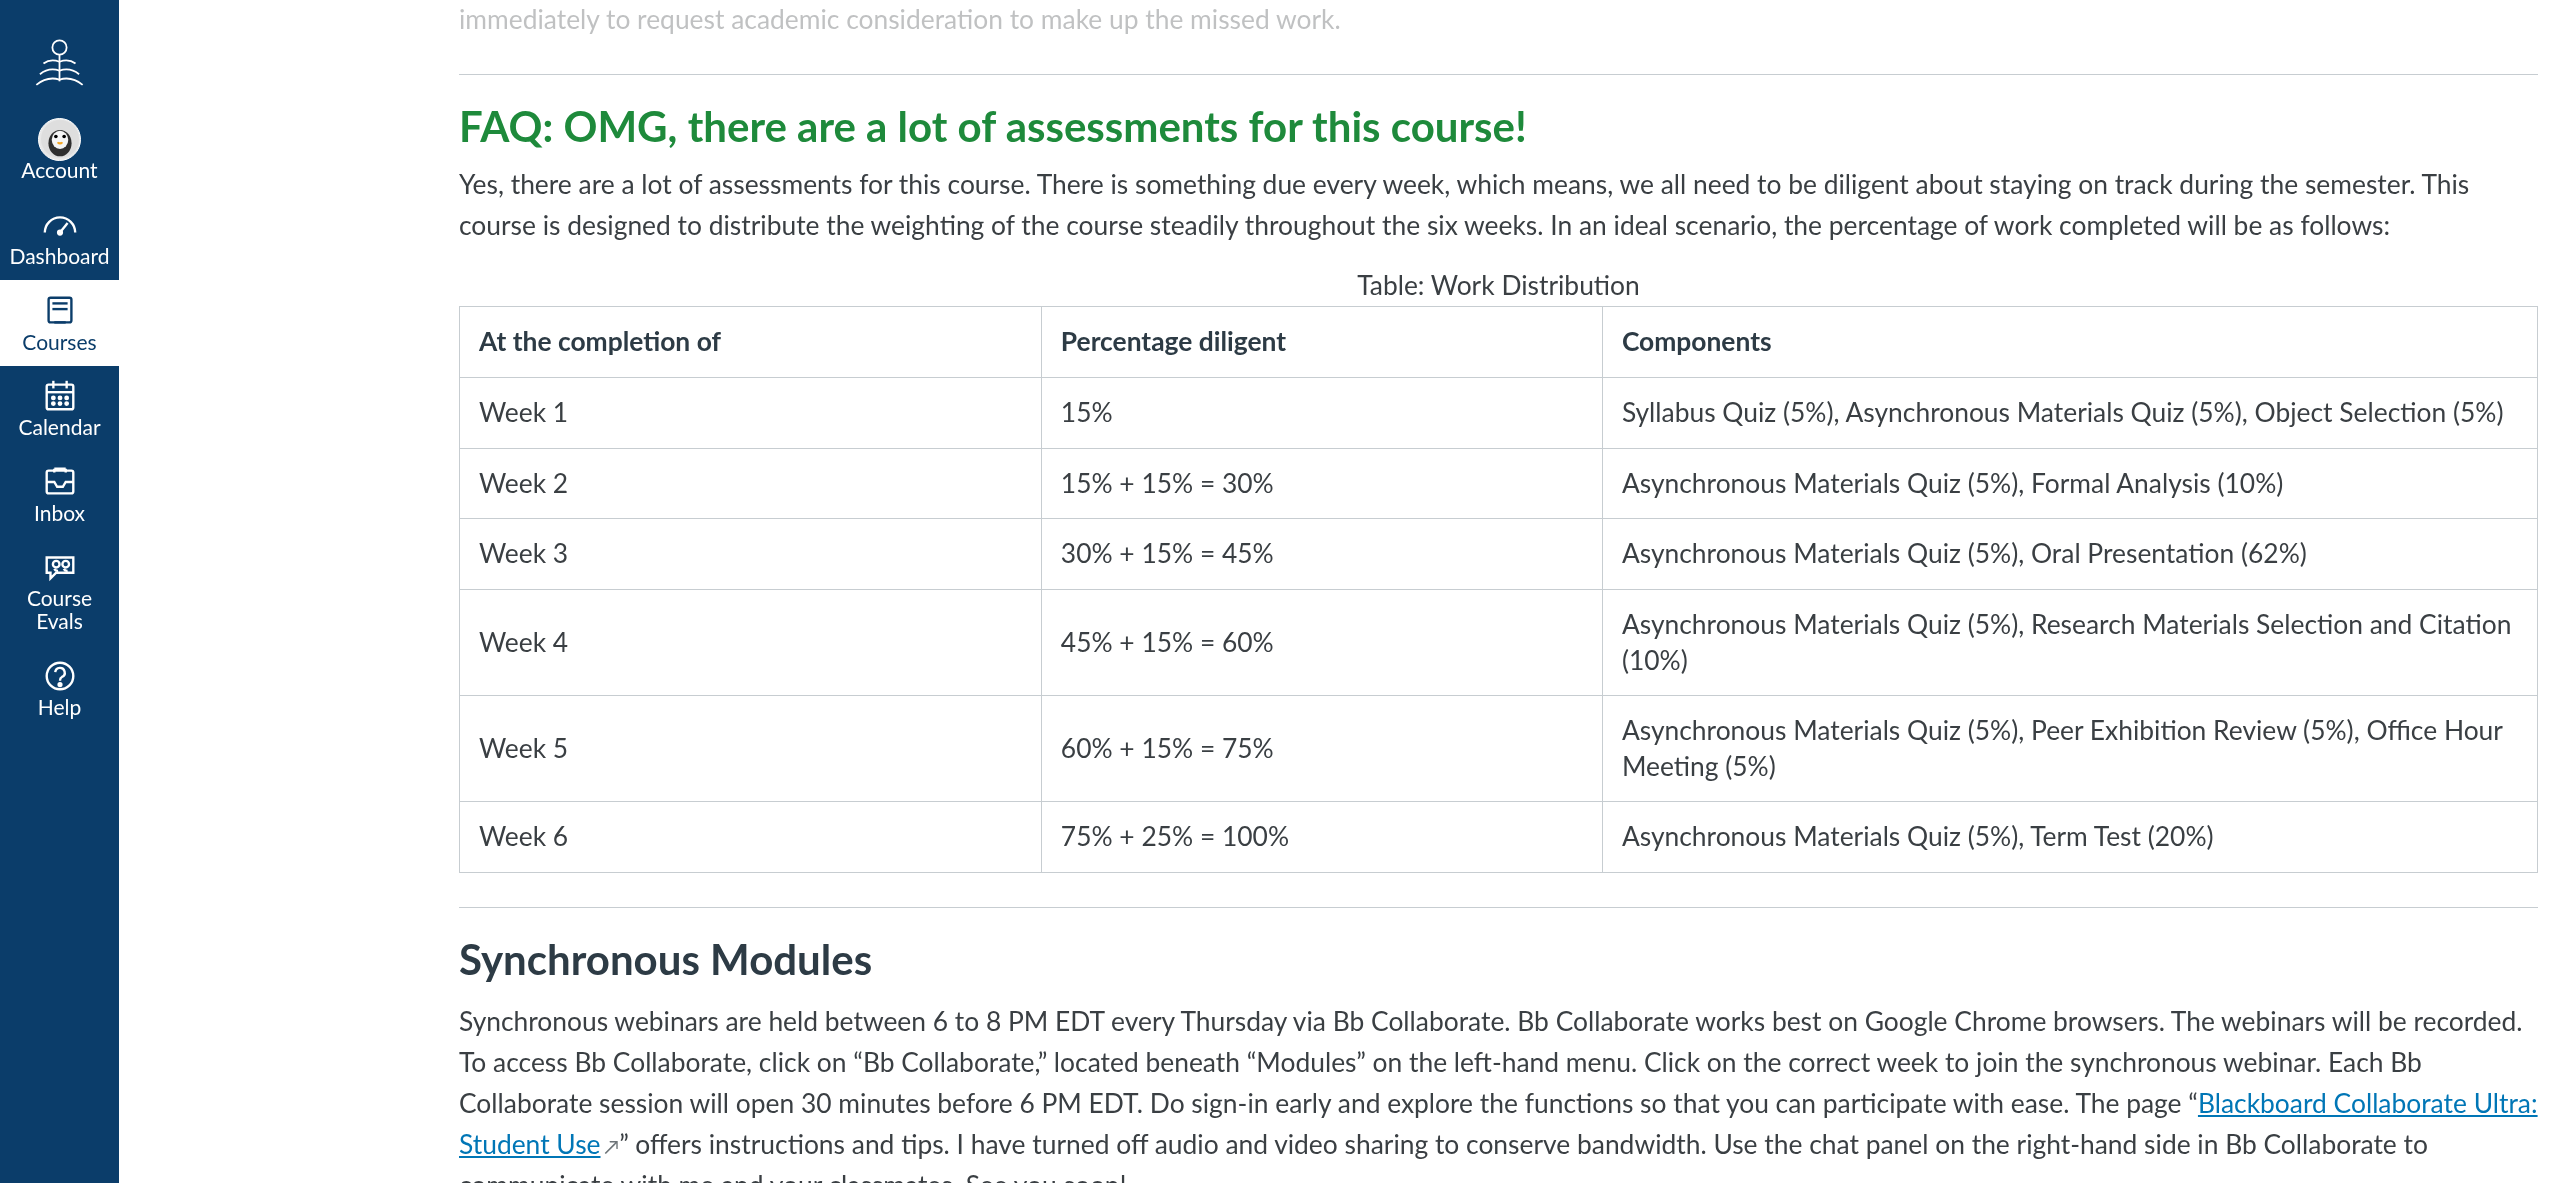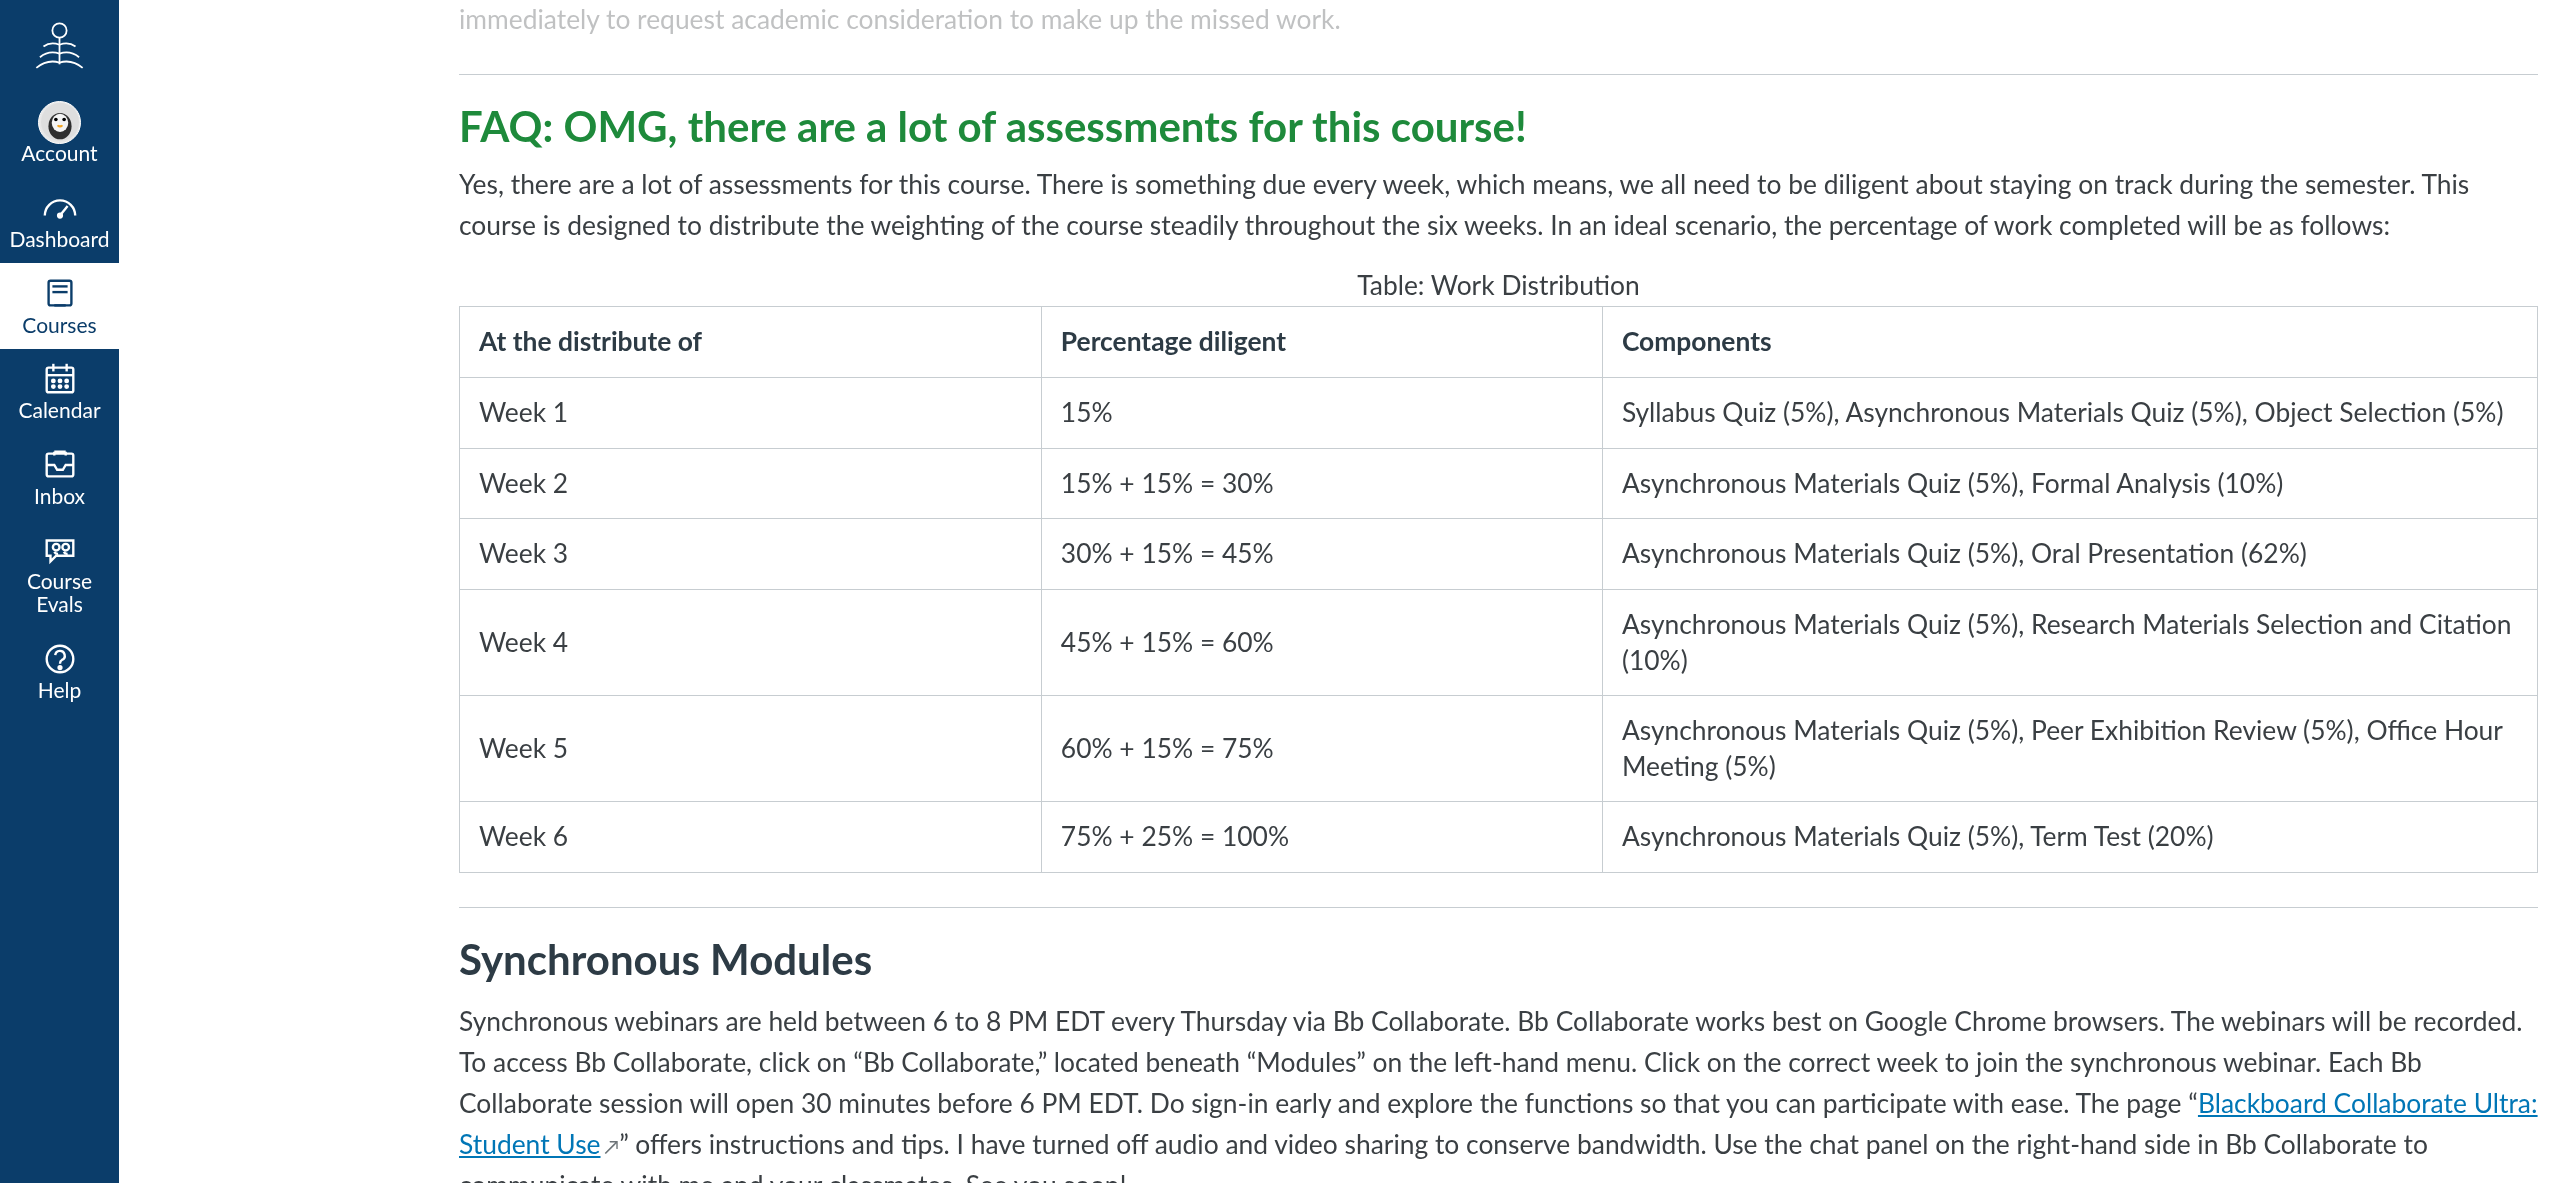--- a/index.html
+++ b/index.html
@@ -6,21 +6,21 @@
   html, body { height: 100%; font-family: "Lato", "Helvetica Neue", Arial, sans-serif; color: #2d3b45; background: #fff; }
   body { display: flex; }
   
   .sidebar {
     width: 119px;
     background: #0b3d6a;
     color: #fff;
     display: flex;
     flex-direction: column;
     align-items: center;
-    padding-top: 5px;
+    padding-top: 22px;
     flex-shrink: 0;
   }
   .sidebar .logo {
     width: 57px; height: 57px; margin: 13.2px 0 17px 0;
     display:flex; align-items:center; justify-content:center;
   }
   .nav-item {
     width: 100%;
     display: flex;
     flex-direction: column;
@@ -227,21 +227,21 @@
 
     <div class="table-caption">Table: Work Distribution</div>
     <table class="work">
       <colgroup>
           <col class="c1">
           <col class="c2">
           <col class="c3">
         </colgroup>
       <thead>
         <tr>
-          <th>At the distribute of</th>
+          <th>At the completion of</th>
           <th>Percentage diligent</th>
           <th>Components</th>
         </tr>
       </thead>
       <tbody id="work-tbody">
           <tr>
             <td>Week 1</td>
             <td>15%</td>
             <td>Syllabus Quiz (5%), Asynchronous Materials Quiz (5%), Object Selection (5%)</td>
           </tr>

